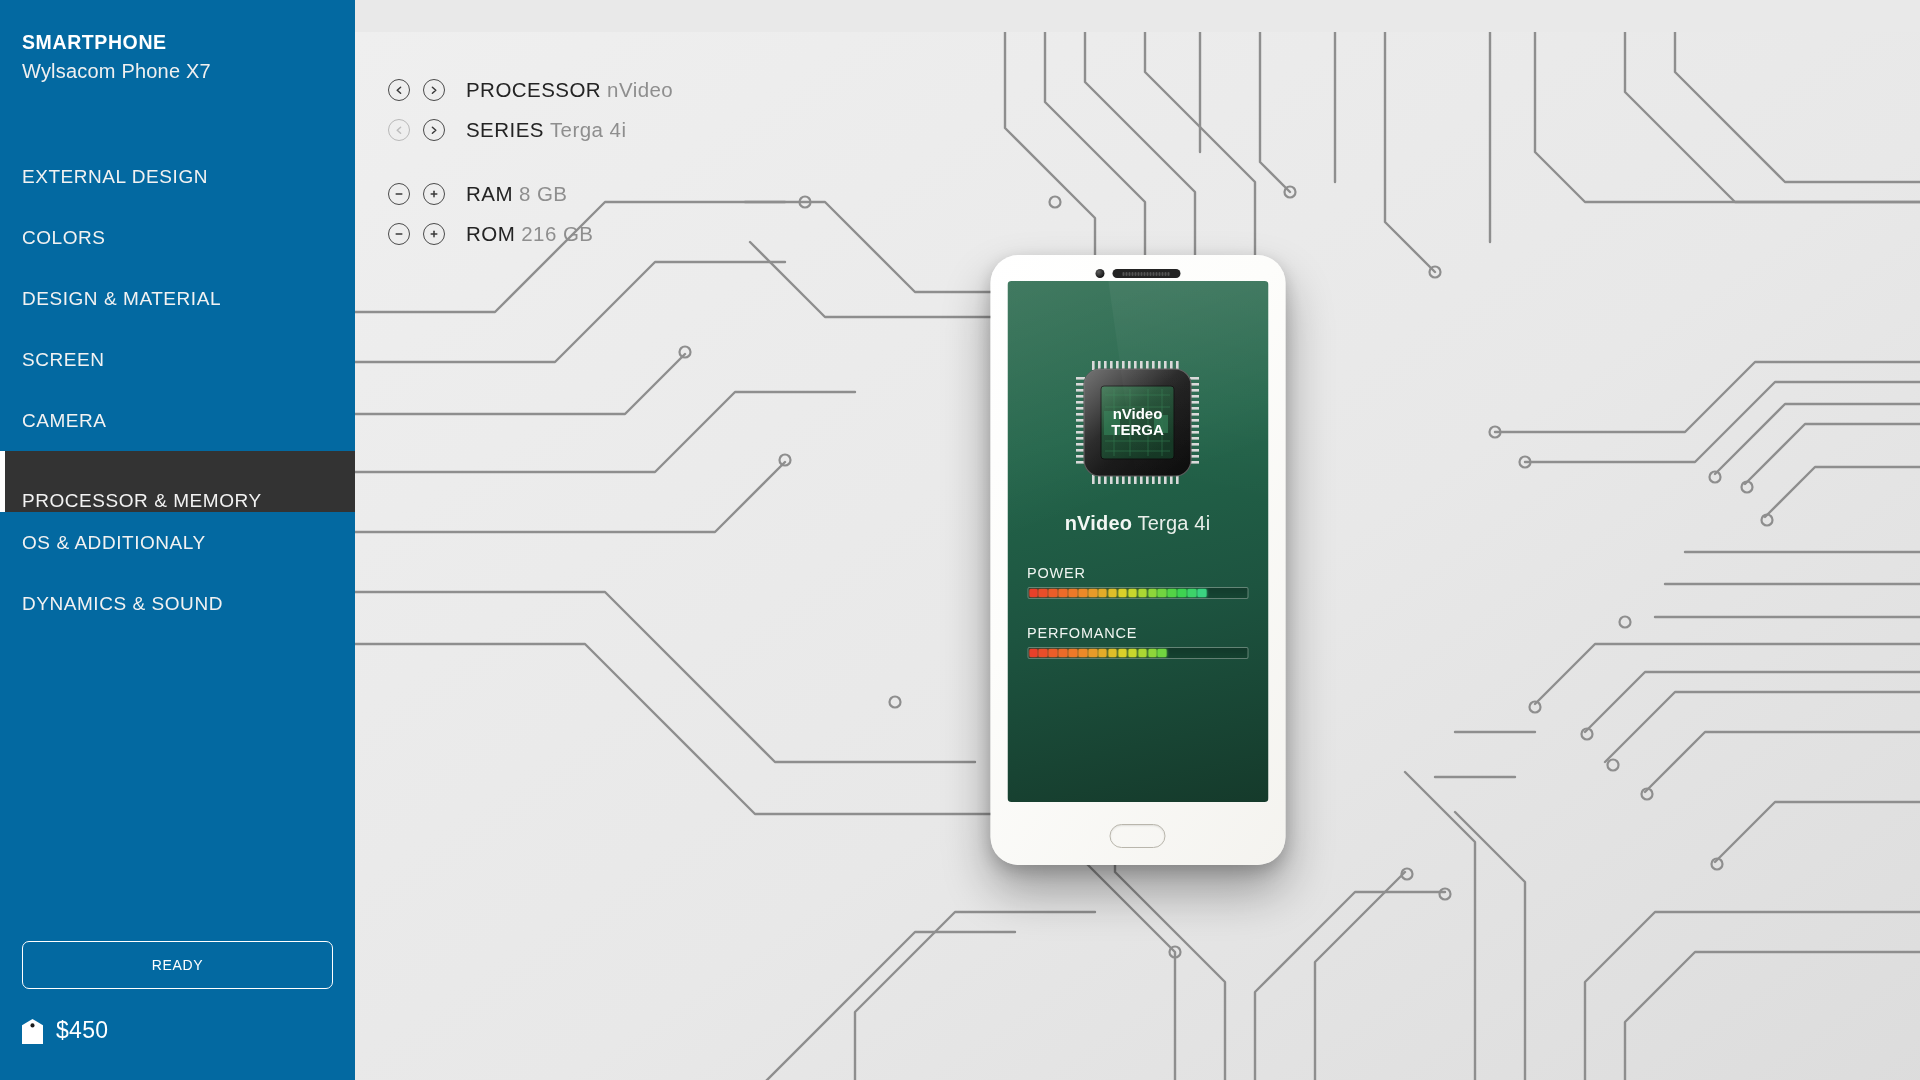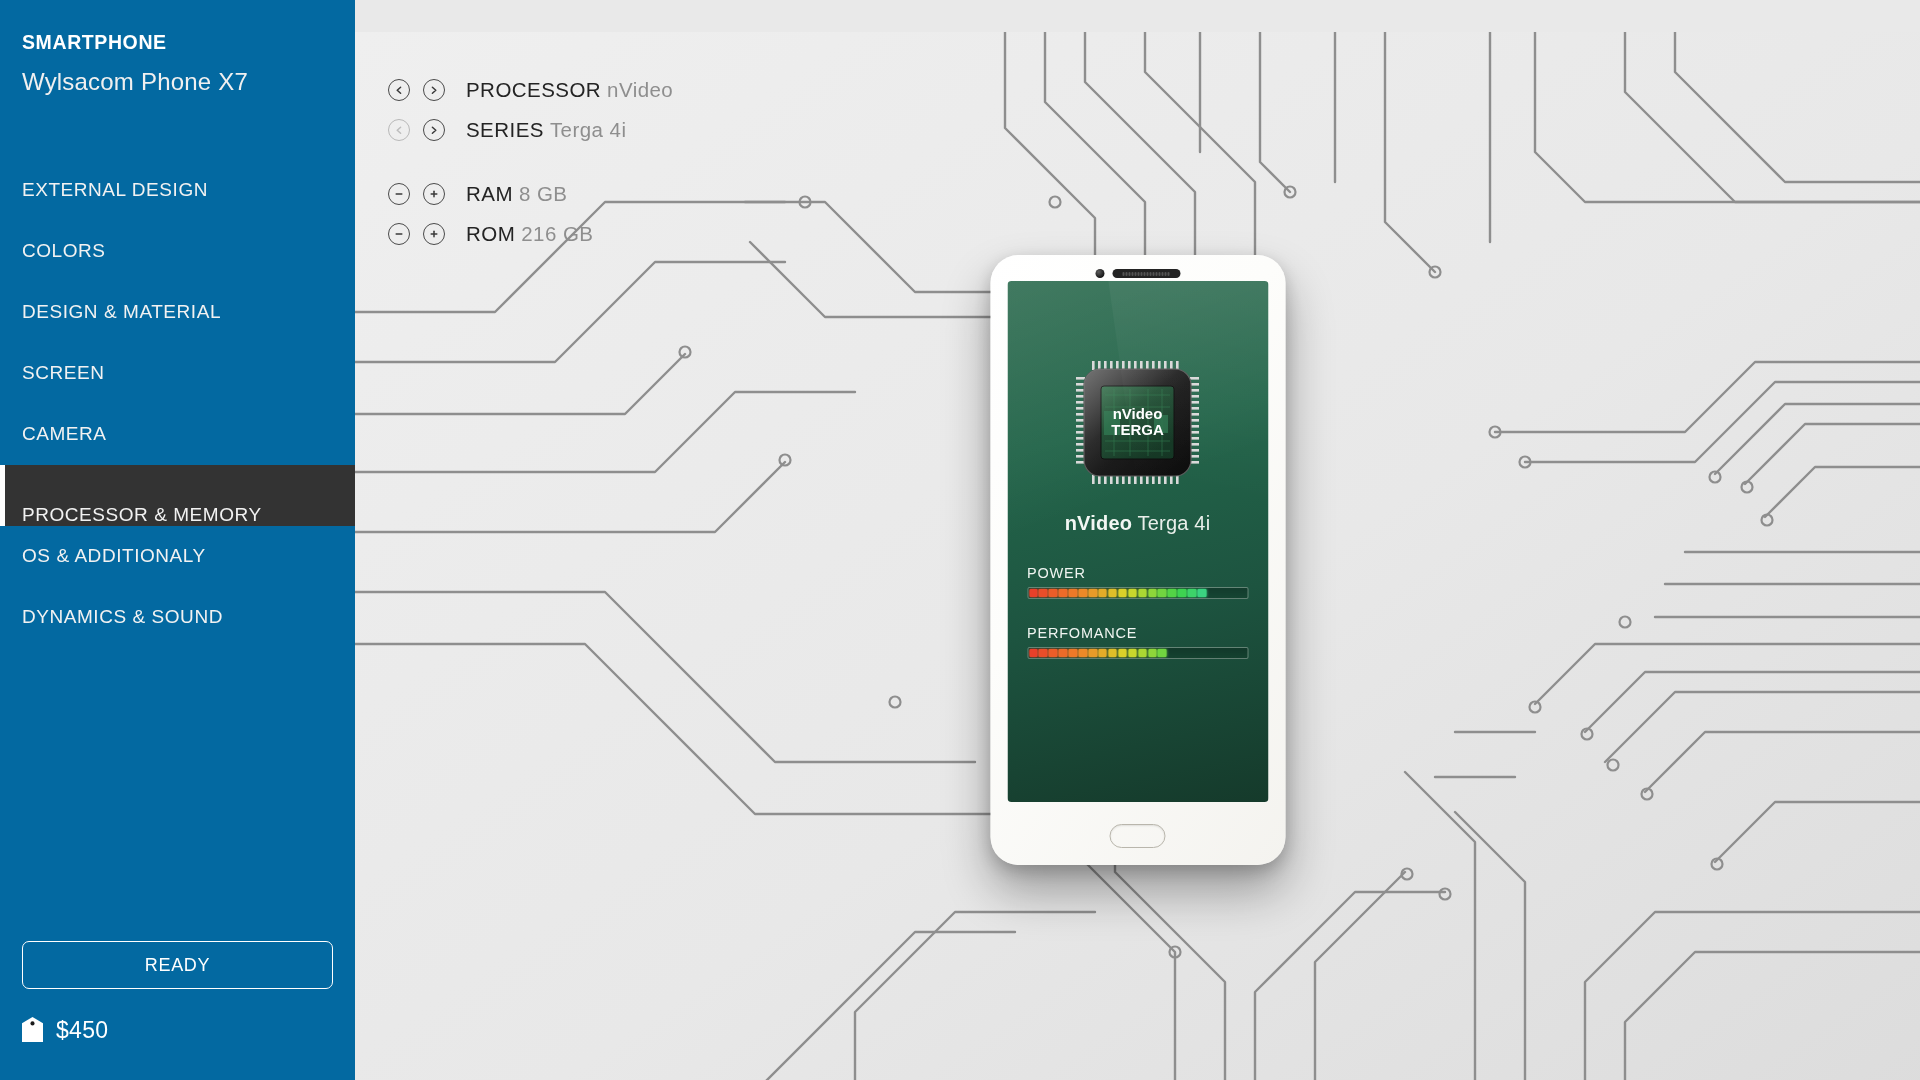--- a/index.html
+++ b/index.html
@@ -16,45 +16,45 @@
     width:355px; height:1080px; flex:0 0 355px;
     background:#0369a1; color:#fff;
     display:flex; flex-direction:column;
   }
   .brand{ padding:30px 22px 0 22px; }
   .brand-kicker{
     font-size:19.5px; font-weight:bold; letter-spacing:.6px;
     color:#ffffff; line-height:1.25;
   }
   .brand-model{
-    font-size:24px; font-weight:400; color:#f0f0f0;
-    line-height:1.3; margin-top:12px; letter-spacing:.2px;
+    font-size:20px; font-weight:400; color:#f0f0f0;
+    line-height:1.3; margin-top:4px; letter-spacing:.2px;
   }
   .nav{ margin-top:62px; display:flex; flex-direction:column; }
   .nav-item{
     position:relative; height:61px; display:flex; align-items:center;
     padding-left:22px; cursor:pointer;
     font-size:19px; letter-spacing:.55px; color:#f2f2f2;
     background:transparent;
   }
   .nav-item.active{ background:#333333;align-items:flex-end; }
   .nav-item.active::before{
     content:""; position:absolute; left:0; top:0; bottom:0; width:5px;
     background:#ffffff;
   }
   .nav-spacer{ flex:1 1 auto; }
   .ready-wrap{ padding:0 22px; }
   .ready-btn{
     width:311px; height:48px; border:1.5px solid #ffffff; border-radius:7px;
     background:transparent; color:#ffffff; cursor:pointer;
-    font-family:inherit; font-size:18px; letter-spacing:.7px;
+    font-family:inherit; font-size:14px; letter-spacing:.7px;
     display:flex; align-items:center; justify-content:center;
   }
   .price-row{
-    display:flex; align-items:flex-start; gap:13px;
+    display:flex; align-items:flex-end; gap:13px;
     padding:28px 22px 36px 22px;
   }
   .tag-icon{ width:21px; height:25px; display:block; }
   .price-text{ font-size:23px; color:#ffffff; letter-spacing:.3px; }
 
   
   #main{
     position:relative; flex:1 1 auto; height:1080px; overflow:hidden;
     background:
       radial-gradient(ellipse 900px 760px at 56% 46%, #f0f0f0 0%, #e7e7e7 55%, #dedede 100%);

